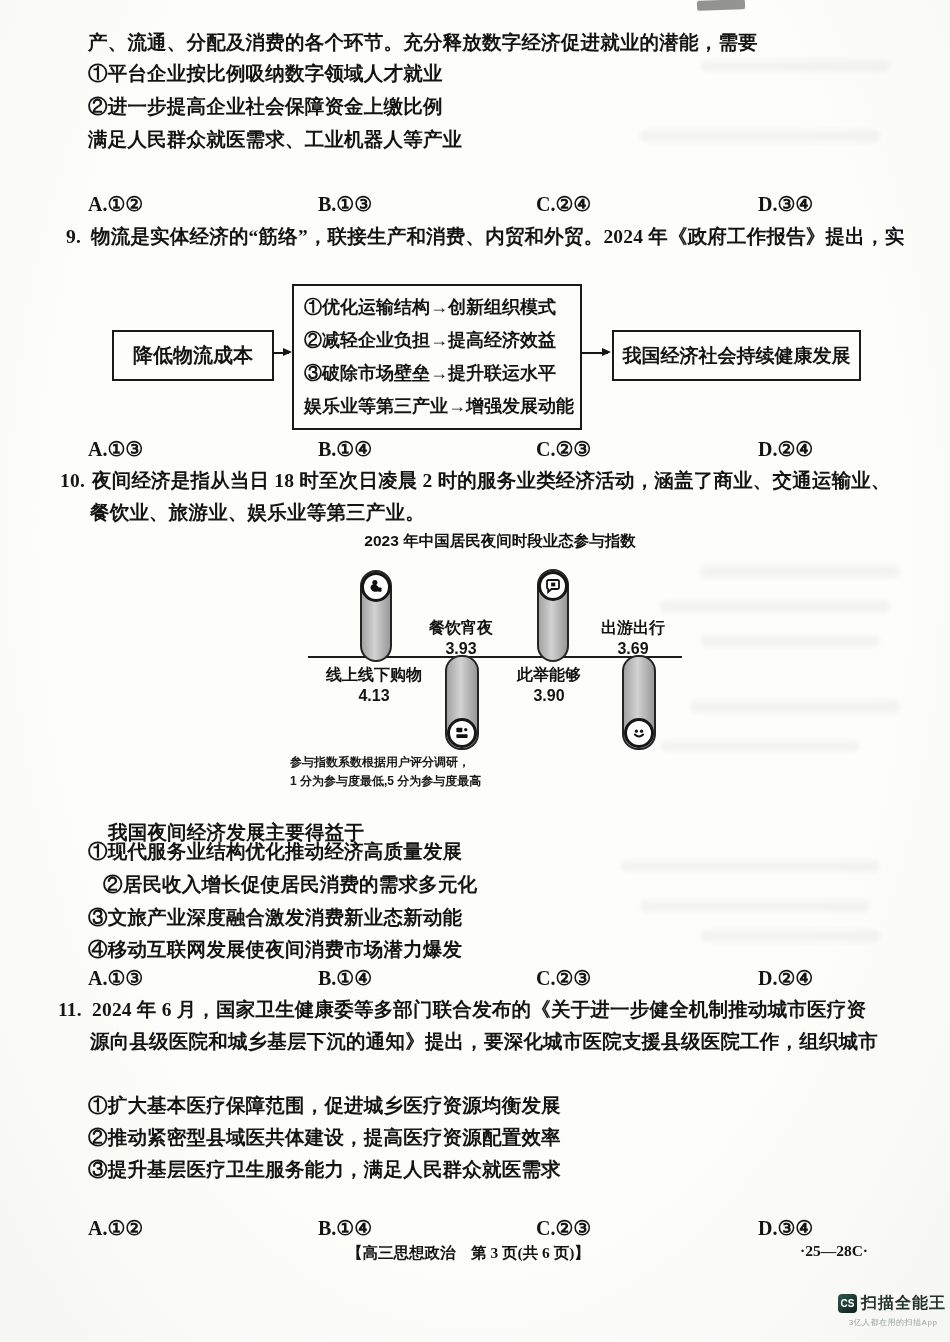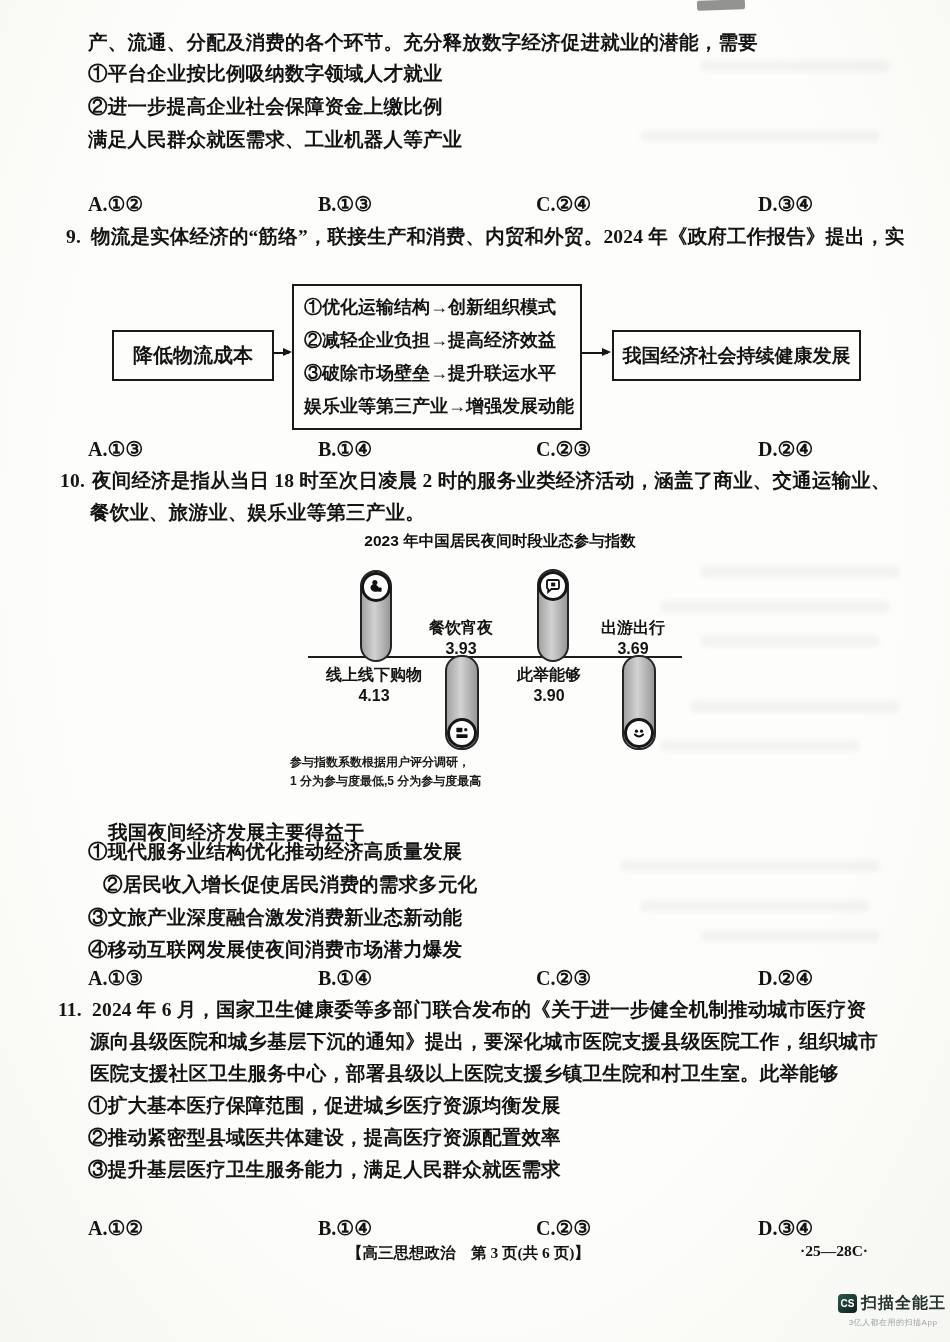--- a/index.html
+++ b/index.html
@@ -154,21 +154,20 @@
   <div class="tl" style="left:88px; top:906px;">③文旅产业深度融合激发消费新业态新动能</div>
   <div class="tl" style="left:88px; top:938px;">④移动互联网发展使夜间消费市场潜力爆发</div>
   <div class="opt" style="left:88px;  top:966px;">A.①③</div>
   <div class="opt" style="left:318px; top:966px;">B.①④</div>
   <div class="opt" style="left:536px; top:966px;">C.②③</div>
   <div class="opt" style="left:758px; top:966px;">D.②④</div>
 
   <div class="tl" style="left:58px; top:998px;">11.</div>
   <div class="tl" style="left:92px; top:998px;">2024 年 6 月，国家卫生健康委等多部门联合发布的《关于进一步健全机制推动城市医疗资</div>
   <div class="tl" style="left:90px; top:1030px;">源向县级医院和城乡基层下沉的通知》提出，要深化城市医院支援县级医院工作，组织城市</div>
-  <div class="tl" style="left:90px; top:1062px;">医院支援社区卫生服务中心，部署县级以上医院支援乡镇卫生院和村卫生室。此举能够</div>
   <div class="tl" style="left:88px; top:1094px;">①扩大基本医疗保障范围，促进城乡医疗资源均衡发展</div>
   <div class="tl" style="left:88px; top:1126px;">②推动紧密型县域医共体建设，提高医疗资源配置效率</div>
   <div class="tl" style="left:88px; top:1158px;">③提升基层医疗卫生服务能力，满足人民群众就医需求</div>
   <div class="opt" style="left:88px;  top:1216px;">A.①②</div>
   <div class="opt" style="left:318px; top:1216px;">B.①④</div>
   <div class="opt" style="left:536px; top:1216px;">C.②③</div>
   <div class="opt" style="left:758px; top:1216px;">D.③④</div>
 
   <div class="foot" style="left:347px; top:1243px;">【高三思想政治　第 3 页(共 6 页)】</div>
   <div class="foot" style="left:800px; top:1242px;">·25—28C·</div>

